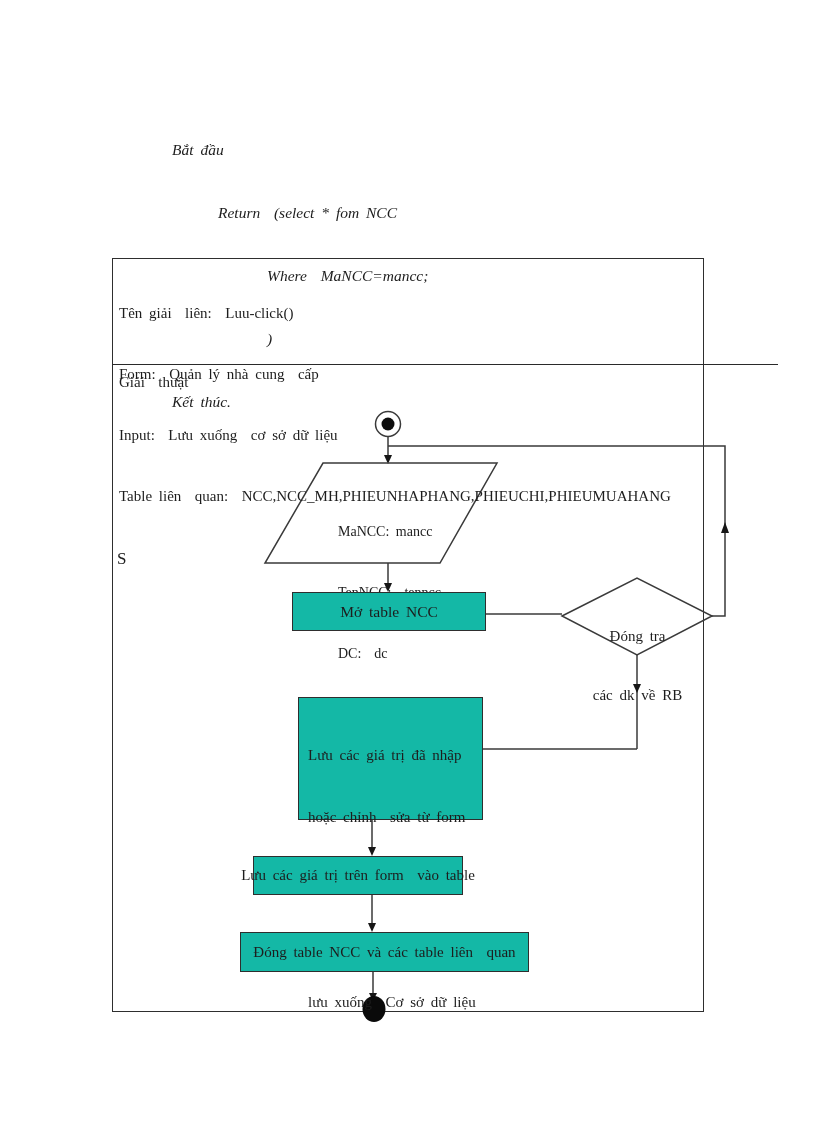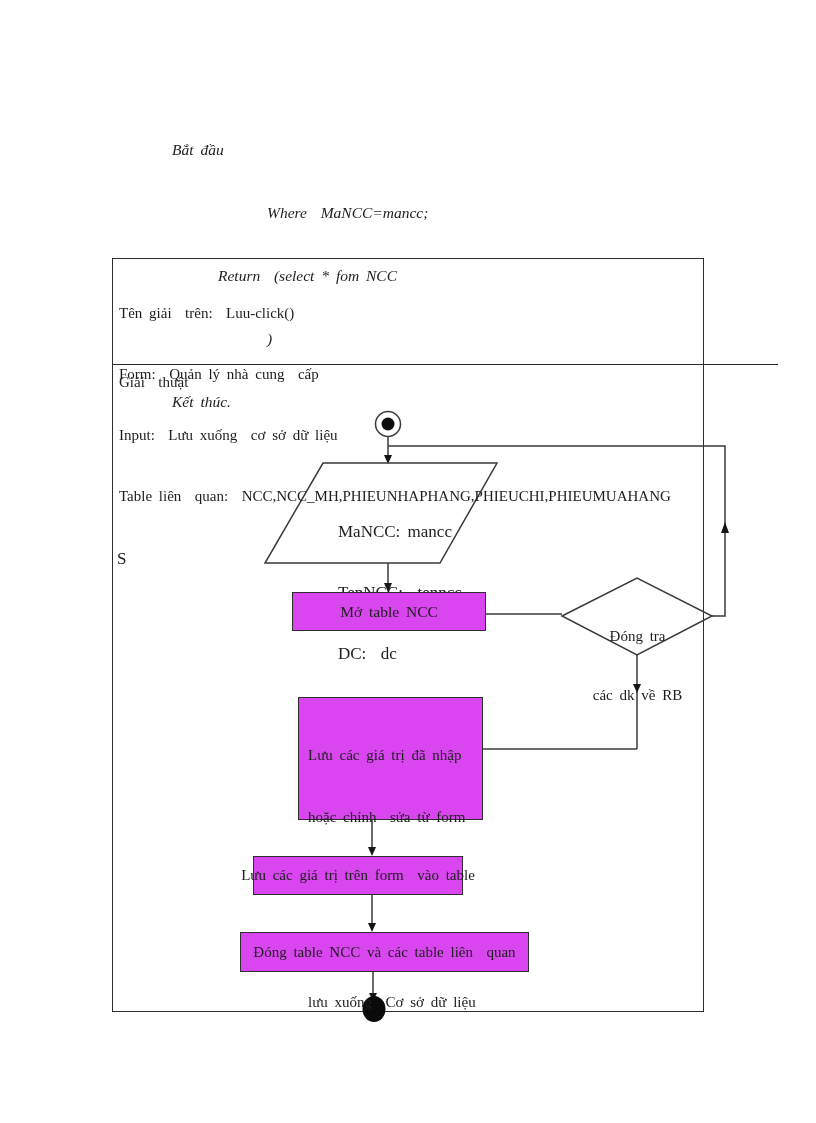--- a/index.html
+++ b/index.html
@@ -16,46 +16,46 @@
   .ind2{padding-left:95px;}
   
   .spec-box{left:112px;top:258px;width:592px;height:754px;border:1.6px solid #2e2e2e;box-sizing:border-box;z-index:1;}
   .spec-rows{left:119px;top:262px;font-size:15px;line-height:20.4px;z-index:3;}
   .divider{left:112px;top:364px;width:666px;height:0;border-top:1.5px solid #2a2a2a;z-index:2;}
   .section-label{left:119px;top:374px;font-size:15px;z-index:3;}
   .side-label{left:117px;top:549px;font-size:17px;z-index:3;}
   
   #fc-svg{position:absolute;left:0;top:0;z-index:2;}
   
-  .node{box-sizing:border-box;background:#d946ef;border:1.6px solid #2e2e2e;z-index:3;
+  .node{box-sizing:border-box;background:#14b8a6;border:1.6px solid #2e2e2e;z-index:3;
         display:flex;align-items:center;justify-content:center;font-size:15.5px;}
   .p1{left:292px;top:592px;width:194px;height:39px;}
   .p2{left:298px;top:697px;width:185px;height:123px;display:block;padding:6px 0 16px 9px;font-size:15px;line-height:20.6px;}
   .p3{left:253px;top:856px;width:210px;height:39px;font-size:15px;}
   .p4{left:240px;top:932px;width:289px;height:40px;font-size:15px;text-align:center;}
-  .input-text{left:338px;top:481px;font-size:17px;line-height:20.4px;z-index:3;}
+  .input-text{left:338px;top:481px;font-size:14px;line-height:20.4px;z-index:3;}
   .decision-text{left:567px;top:588px;width:141px;text-align:center;font-size:15px;line-height:19.5px;z-index:3;}
 </style>
 </head>
 <body>
 
 <div id="page">
 
   <div class="abs txt pseudo">
     <span class="ln">Bắt đầu</span>
+    <span class="ln ind1">Return  (select * fom NCC</span>
     <span class="ln ind2">Where  MaNCC=mancc;</span>
-    <span class="ln ind1">Return  (select * fom NCC</span>
     <span class="ln ind2">)</span>
     <span class="ln">Kết thúc.</span>
   </div>
 
   <div class="abs spec-box"></div>
 
   <div class="abs txt spec-rows">
-    <div>Tên giải  trên:  Luu-click()</div>
+    <div>Tên giải  liên:  Luu-click()</div>
     <div>Form:  Quản lý nhà cung  cấp</div>
     <div>Input:  Lưu xuống  cơ sở dữ liệu</div>
     <div>Table liên  quan:  NCC,NCC_MH,PHIEUNHAPHANG,PHIEUCHI,PHIEUMUAHANG</div>
   </div>
 
   <div class="abs divider"></div>
 
   <div class="abs txt section-label">Giải  thuật</div>
 
   <div class="abs txt side-label">S</div>

